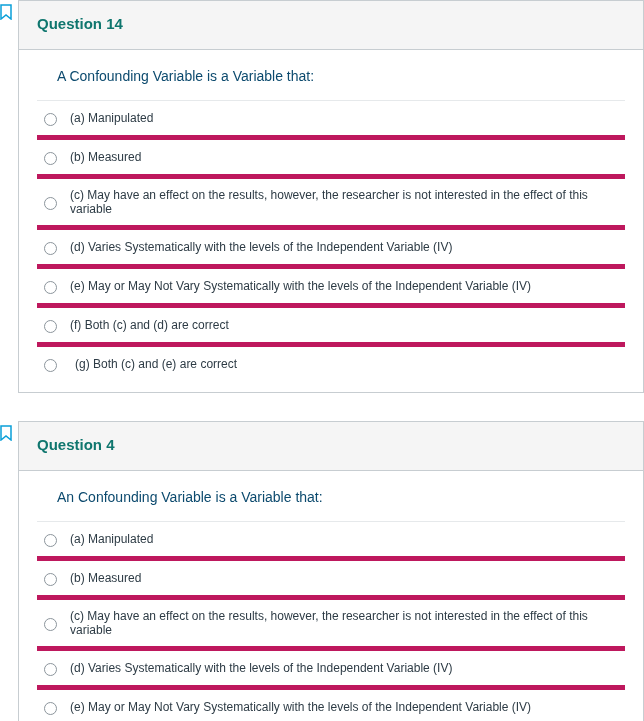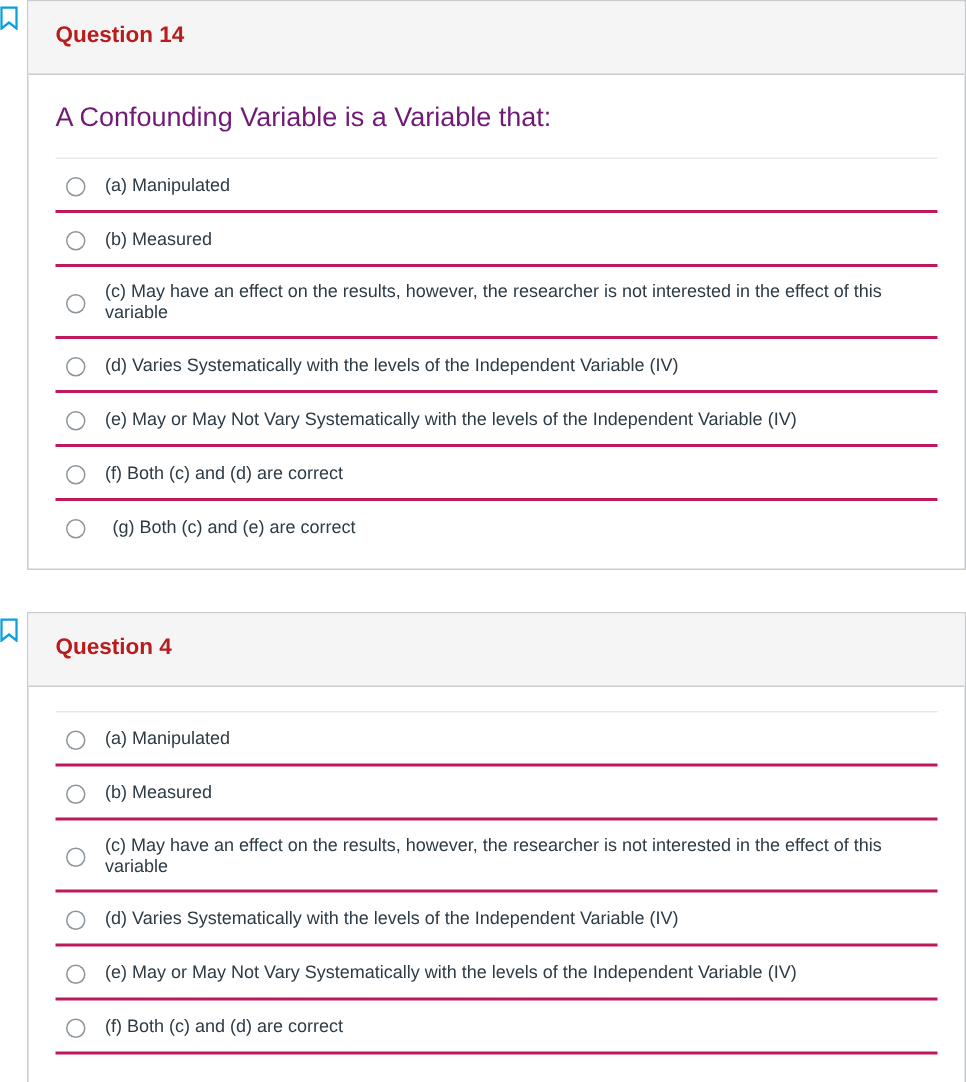--- a/index.html
+++ b/index.html
@@ -29,39 +29,40 @@
     background: #fff;
   }
   .question-header {
     padding: 14px 18px 16px 18px;
     border-bottom: 1px solid #c7cdd1;
     background: #f5f5f5;
   }
   .question-title {
     font-size: 15px;
     font-weight: 700;
-    color: #b91c1c;
+    color: #0f766e;
   }
   .question-body {
     padding: 16px 18px 6px 18px;
   }
   .question-prompt {
-    font-size: 18px;
-    color: #701a75;
+    font-size: 14px;
+    color: #0c4a6e;
     padding: 2px 0 16px 0;
+    margin-left: 20px;
   }
   .options {
     border-top: 1px solid #e6e9eb;
   }
   .option-row {
     display: flex;
     align-items: center;
     gap: 10px;
     padding: 9px 2px;
-    border-bottom: 2px solid #be185d;
+    border-bottom: 5px solid #be185d;
     font-size: 12px;
     color: #2d3b45;
   }
   .option-row:last-child { border-bottom: none; padding-bottom: 14px; gap: 15px; }
   .radio {
     appearance: none;
     -webkit-appearance: none;
     width: 13px;
     height: 13px;
     border: 1px solid #8c959c;
@@ -125,20 +126,21 @@
   <div class="flag-icon">
     <svg width="12" height="16" viewBox="0 0 12 16">
       <path d="M1 1 H11 V15 L6 11 L1 15 Z" fill="none" stroke="#0aa0d9" stroke-width="1.5"></path>
     </svg>
   </div>
   <div class="question-card">
     <div class="question-header">
       <span class="question-title">Question 4</span>
     </div>
     <div class="question-body">
+      <div class="question-prompt">An Confounding Variable is a Variable that:</div>
       <div class="options">
         <label class="option-row">
           <input type="radio" class="radio" name="q15" style="">
           <span class="option-label">(a) Manipulated</span>
         </label>
         <label class="option-row">
           <input type="radio" class="radio" name="q15" style="">
           <span class="option-label">(b) Measured</span>
         </label>
         <label class="option-row">

